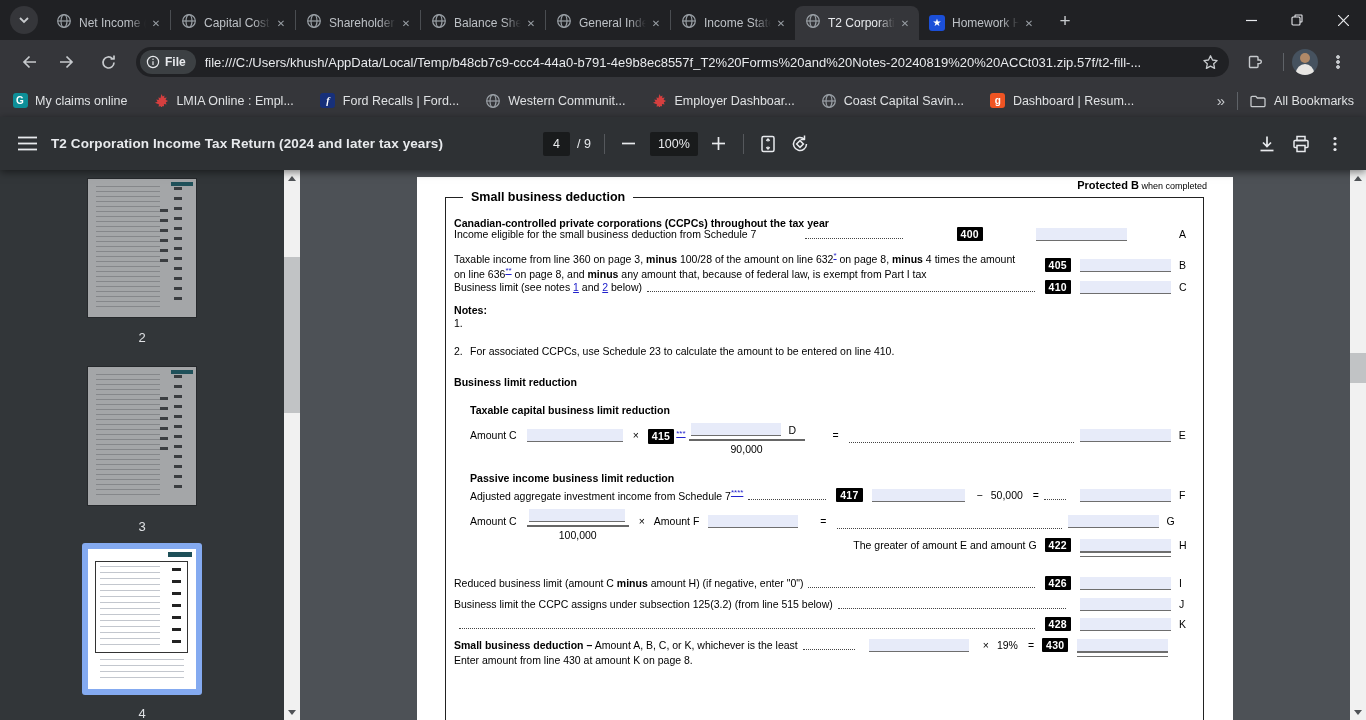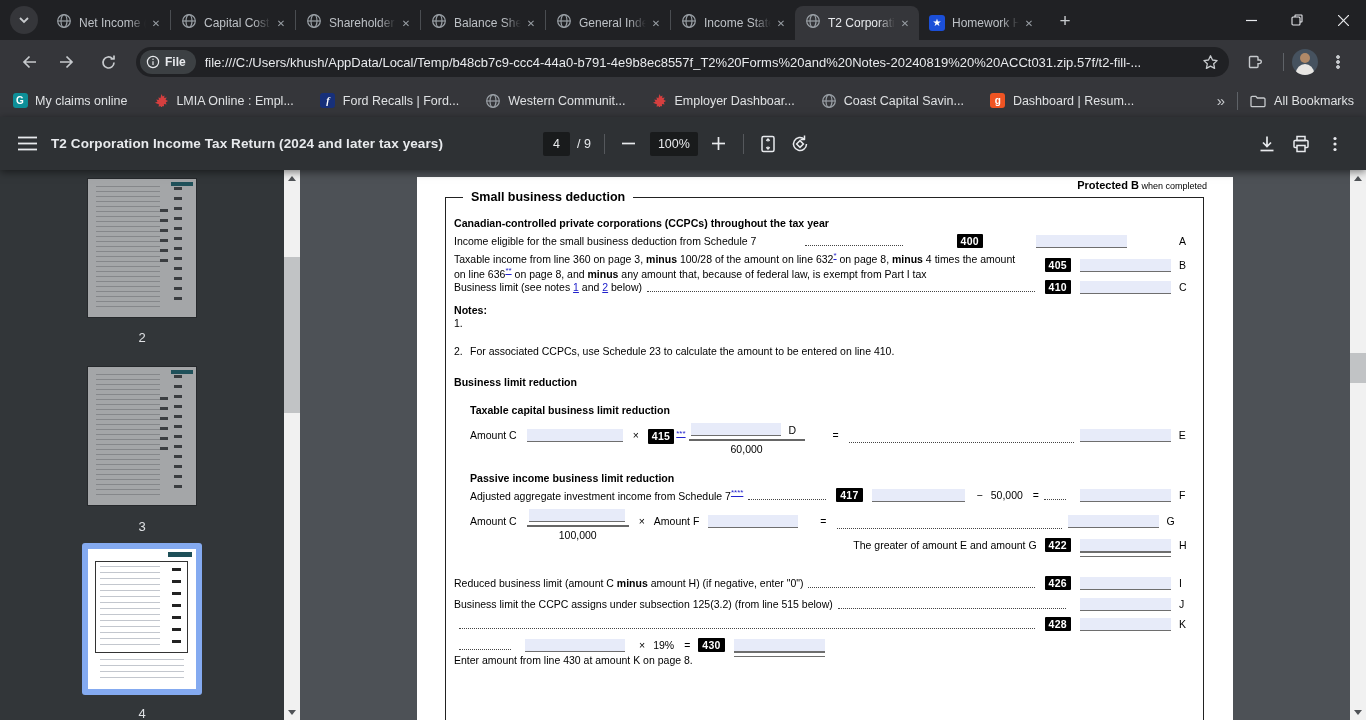--- a/index.html
+++ b/index.html
@@ -460,21 +460,21 @@
 
   <div class="viewer">
     <div class="page">
 
       <div class="protected"><b>Protected B</b><span> when completed</span></div>
       <div class="formbox"></div>
       <div class="boxtitle">Small business deduction</div>
 
       <div class="fhead" style="top:40px;">Canadian-controlled private corporations (CCPCs) throughout the tax year</div>
 
-      <div class="frow" style="top:56px;height:16px;gap:44px;">
+      <div class="frow" style="top:49px;height:16px;gap:44px;">
         <span>Income eligible for the small business deduction from Schedule 7</span>
         <span class="dots"></span>
         <span class="tag">400</span>
         <span class="fld"></span>
         <span class="ltr">A</span>
       </div>
 
       <div class="frow" style="top:73px;height:30px;">
         <div class="notebody" style="width:589px;">Taxable income from line 360 on page 3, <b>minus</b> 100/28 of the amount on line 632<span class="lnk sup">*</span> on page 8, <b>minus</b> 4 times the amount on line 636<span class="lnk sup">**</span> on page 8, and <b>minus</b> any amount that, because of federal law, is exempt from Part I tax</div>
         <span class="dots" style="margin-bottom:6px;"></span>
@@ -507,21 +507,21 @@
         <span class="ei">Amount C</span>
         <span class="fld ei" style="width:96px;margin-left:10px;"></span>
         <span class="ei" style="margin-left:10px;">×</span>
         <span class="tag ei" style="margin-left:9px;">415</span>
         <span class="lnk sup ei" style="margin-left:2px;">***</span>
         <span class="frac" style="margin-left:3px;">
           <span class="num">
               <span class="fld" style="width:90px;"></span>
               <span class="ltr">D</span>
             </span>
-          <span class="den">60,000</span>
+          <span class="den">90,000</span>
         </span>
         <span class="ei" style="margin-left:28px;">=</span>
         <span class="edots" style="width:225px;margin:18px 6px 0 10px;"></span>
         <span class="fld ei"></span>
         <span class="ltr ei">E</span>
       </div>
 
       <div class="fhead" style="top:295px;left:53px;">Passive income business limit reduction</div>
 
       <div class="frow" style="top:310px;left:53px;width:721px;height:16px;">
@@ -577,20 +577,21 @@
       </div>
 
       <div class="frow" style="top:439px;height:16px;">
         <span class="dots"></span>
         <span class="tag">428</span>
         <span class="fld"></span>
         <span class="ltr">K</span>
       </div>
 
       <div class="frow" style="top:460px;height:16px;">
+        <span><b>Small business deduction –</b> Amount A, B, C, or K, whichever is the least</span>
         <span class="dots" style="max-width:52px;"></span>
         <span class="fld" style="width:100px;"></span>
         <span style="margin-left:14px;">×</span>
         <span style="margin-left:8px;">19%</span>
         <span style="margin-left:10px;">=</span>
         <span class="tag" style="margin-left:8px;">430</span>
         <span class="fld dbl"></span>
         <span class="ltr"></span>
       </div>
 

